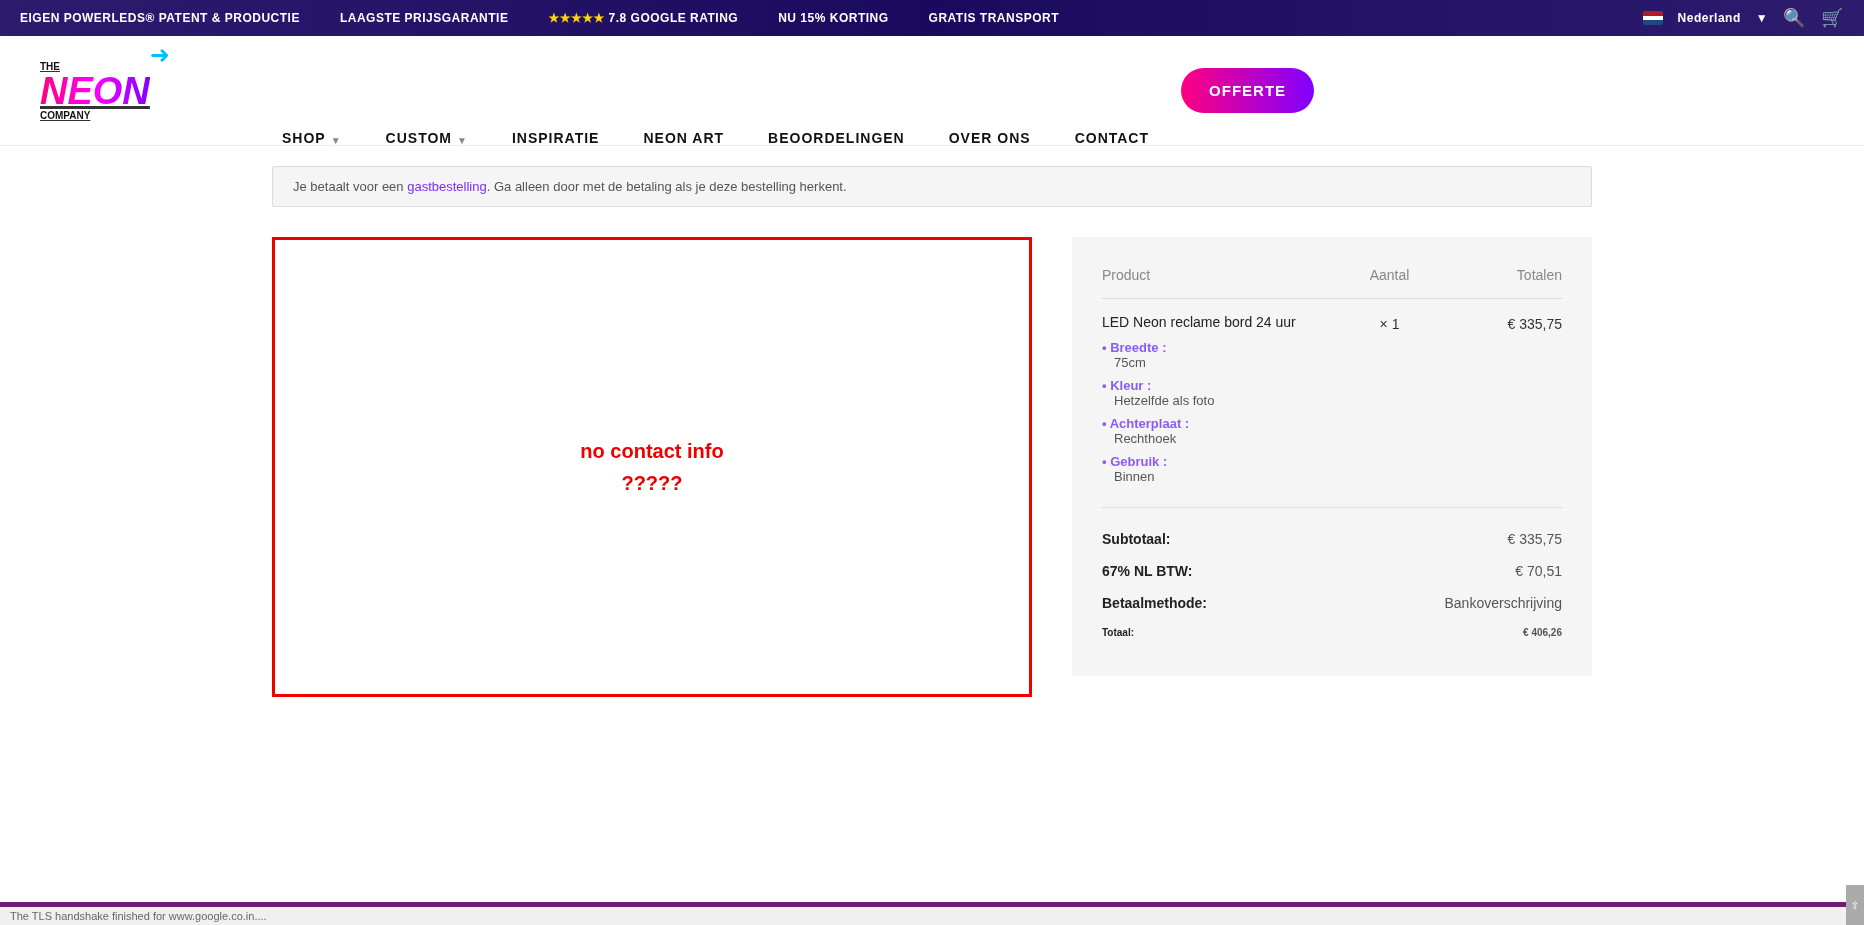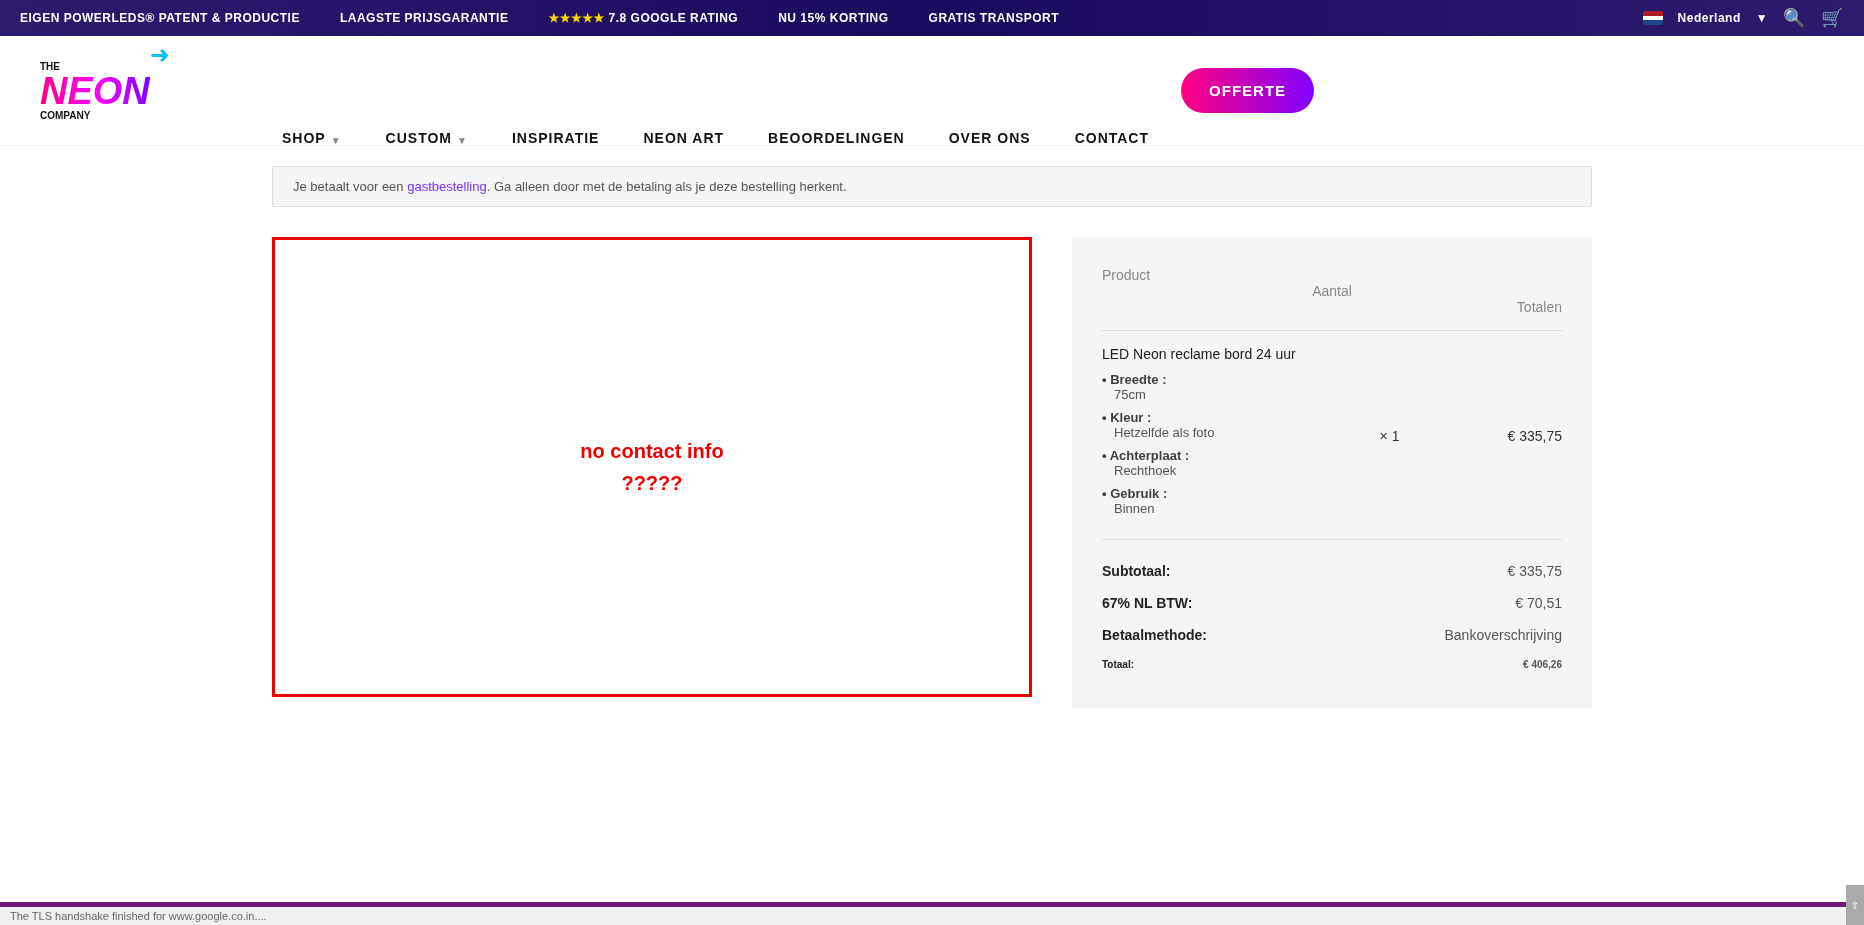--- a/index.html
+++ b/index.html
@@ -51,20 +51,21 @@
       padding: 0 40px;
       height: 110px;
       border-bottom: 1px solid #eee;
       background: #fff;
     }
     .logo-area {
       display: flex;
       align-items: center;
       margin-right: 60px;
       min-width: 160px;
+      text-decoration: underline;
     }
     .logo-text {
       font-size: 11px;
       font-weight: 900;
       color: #111;
       line-height: 1.1;
       text-transform: uppercase;
     }
     .logo-text .the { font-size: 10px; display: block; }
     .logo-text .neon {
@@ -181,47 +182,46 @@
       padding: 30px;
     }
     .order-header {
       display: flex;
       justify-content: flex-start;
       padding-bottom: 15px;
       border-bottom: 1px solid #ddd;
       margin-bottom: 15px;
       color: #888;
       font-size: 14px;
-      flex-direction: column;
     }
     .order-header .col-product { flex: 2; }
     .order-header .col-aantal { flex: 1; text-align: center; }
     .order-header .col-totaal { flex: 1; text-align: right; }
 
     .order-row {
       display: flex;
-      align-items: center;
+      align-items: flex-start;
       margin-bottom: 15px;
     }
     .order-row .col-product { flex: 2; }
     .order-row .col-aantal { flex: 1; text-align: center; padding-top: 2px; }
     .order-row .col-totaal { flex: 1; text-align: right; padding-top: 2px; }
 
     .product-name {
       font-size: 14px;
       color: #222;
       margin-bottom: 10px;
       font-weight: 500;
     }
     .attr-item {
       margin-bottom: 8px;
     }
     .attr-item .label-line {
       font-weight: 700;
-      color: #404040;
+      color: #8b5cf6;
       font-size: 13px;
     }
     .attr-item .label-line::before {
       content: '• ';
     }
     .attr-item .value-line {
       color: #555;
       font-size: 13px;
       padding-left: 12px;
     }

